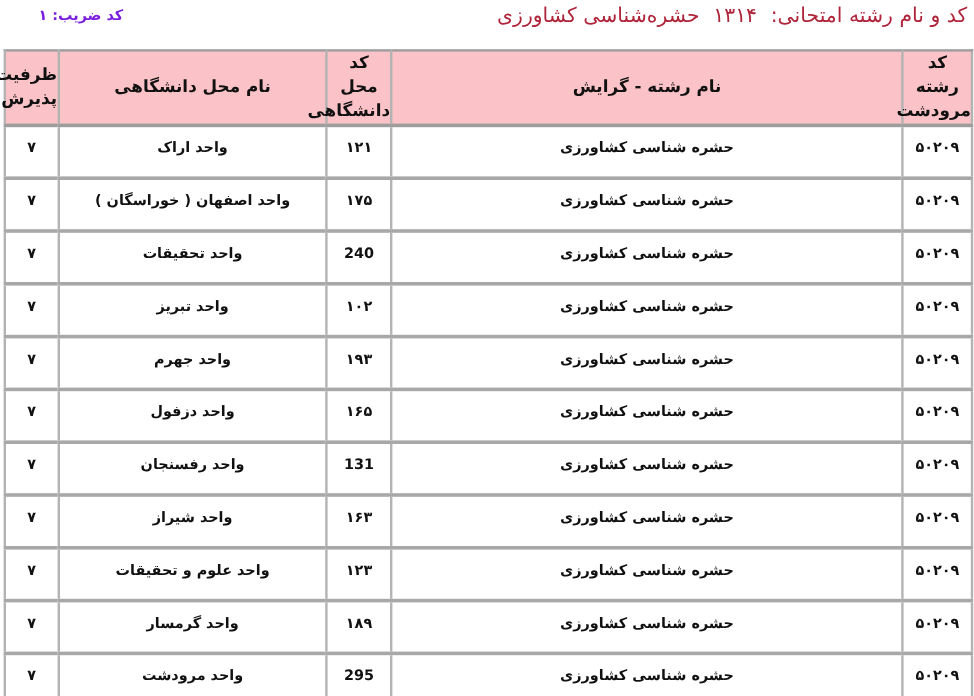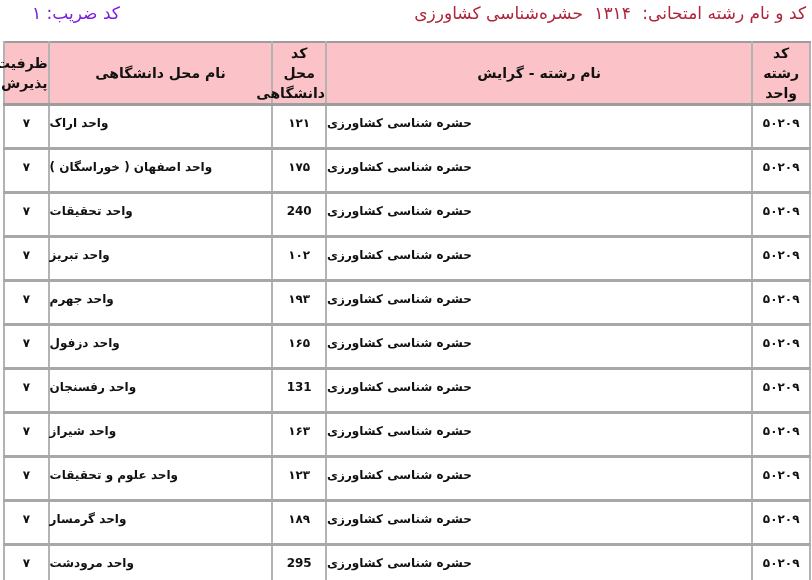--- a/index.html
+++ b/index.html
@@ -23,22 +23,22 @@
       color: #b0243a;
       direction: rtl;
       white-space: nowrap;
       line-height: 24px;
     }
     .title-right .code { margin: 0 6px; }
     .title-left {
       position: absolute;
       top: 1px;
       left: 32px;
-      font-size: 17px;
-      font-weight: normal;
+      font-size: 12px;
+      font-weight: bold;
       color: #7a1fe0;
       direction: rtl;
       white-space: nowrap;
       line-height: 24px;
     }
     table.grid {
       position: absolute;
       top: 41px;
       left: 3px;
       width: 808px;
@@ -69,21 +69,21 @@
       font-weight: bold;
       color: #111;
     }
     td .cell { padding-top: 9px; line-height: 16px; }
     .c-code { width: 57px; }
     .c-major { width: 421px; }
     .c-loccode { width: 53px; }
     .c-locname { width: 221px; }
     .c-cap { width: 44px; }
     td.num { text-align: center; font-size: 14px; }
-    td.txt { text-align: left; padding-right: 6px; }
+    td.txt { text-align: center; padding-right: 6px; }
     th.h-center { text-align: center; }
     th .two-line span { display: block; }
   </style>
 </head>
 <body>
 
 <div class="title-right">
   <span>کد و نام رشته امتحانی:</span>
   <span class="code">۱۳۱۴</span>
   <span>حشره‌شناسی کشاورزی</span>
@@ -100,21 +100,21 @@
     <col class="c-major">
     <col class="c-loccode">
     <col class="c-locname">
     <col class="c-cap">
   </colgroup>
   <thead>
     <tr>
       <th class="h-center">
         <div class="two-line">
           <span>کد رشته</span>
-          <span>واحد</span>
+          <span>مرودشت</span>
         </div>
       </th>
       <th class="h-center">نام رشته - گرایش</th>
       <th class="h-center">
         <div class="two-line">
           <span>کد محل</span>
           <span>دانشگاهی</span>
         </div>
       </th>
       <th class="h-center">نام محل دانشگاهی</th>

